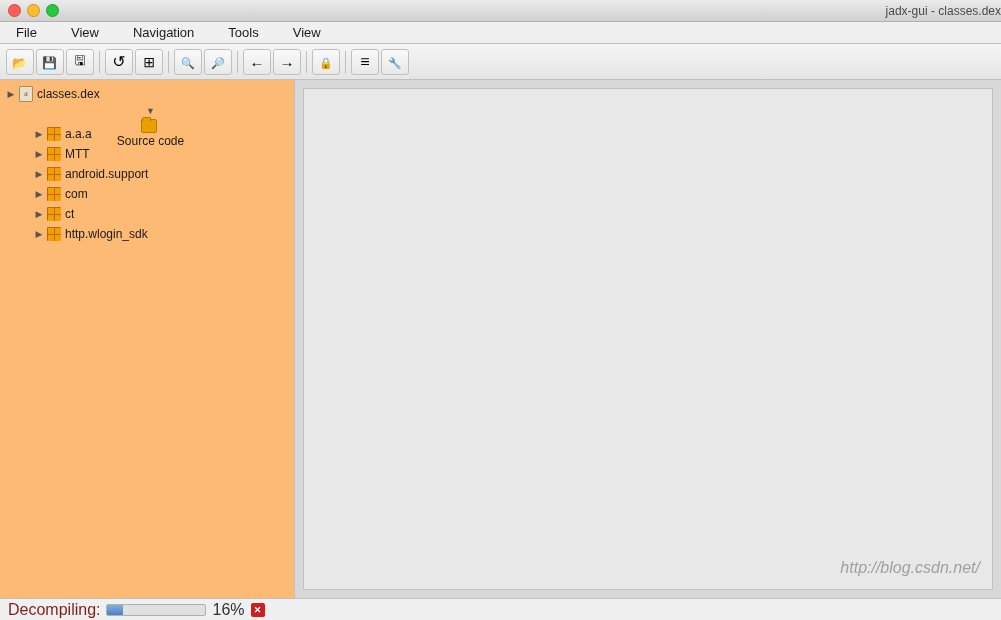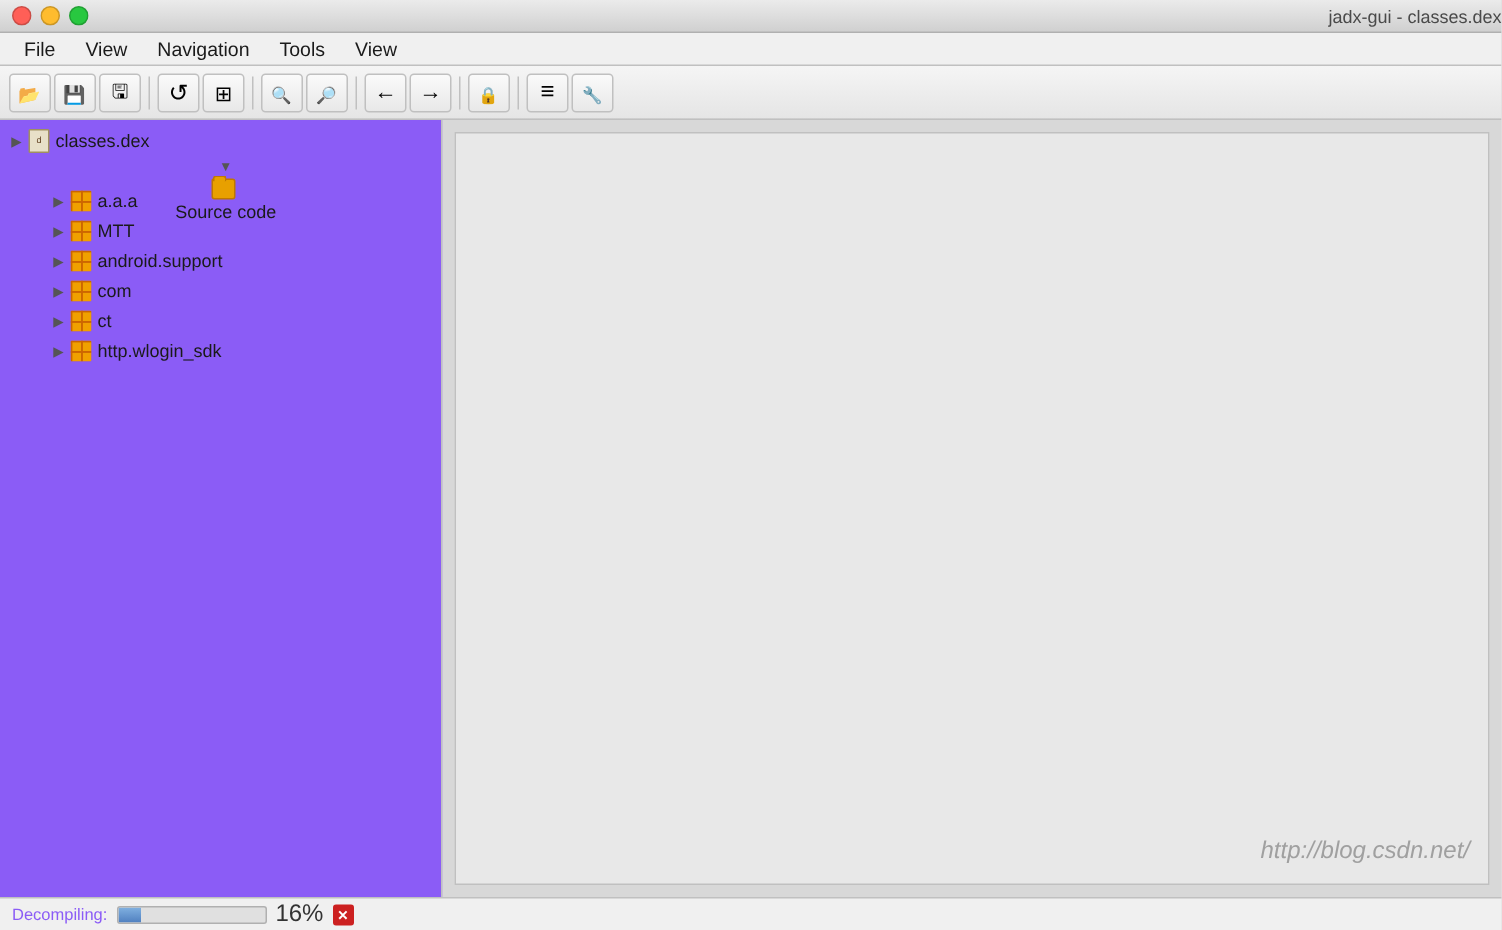--- a/index.html
+++ b/index.html
@@ -45,21 +45,21 @@
     }
 
     
     .menu-bar {
       height: 22px;
       background: #f0f0f0;
       border-bottom: 1px solid #c0c0c0;
       display: flex;
       align-items: center;
       padding: 0 8px;
-      gap: 4px;
+      gap: 18px;
     }
     .menu-item {
       padding: 2px 8px;
       font-size: 13px;
       color: #1a1a1a;
       cursor: pointer;
       border-radius: 3px;
     }
 
     
@@ -94,21 +94,21 @@
     
     .main-content {
       display: flex;
       height: calc(620px - 22px - 22px - 36px - 22px);
     }
 
     
     .left-panel {
       width: 295px;
       min-width: 295px;
-      background: #8b5cf6;
+      background: #fdba74;
       border-right: 1px solid #c0c0c0;
       overflow-y: auto;
       overflow-x: auto;
       padding: 4px 0;
     }
 
     .tree-item {
       display: flex;
       align-items: center;
       height: 20px;
@@ -235,22 +235,22 @@
       display: flex;
       align-items: center;
       padding: 0 8px;
       gap: 6px;
       position: absolute;
       bottom: 0;
       left: 0;
       right: 0;
     }
     .status-label {
-      font-size: 11px;
-      color: #8b5cf6;
+      font-size: 16px;
+      color: #7f1d1d;
     }
     .progress-bar-container {
       width: 100px;
       height: 12px;
       background: #e0e0e0;
       border: 1px solid #b0b0b0;
       border-radius: 2px;
       overflow: hidden;
     }
     .progress-bar-fill {

